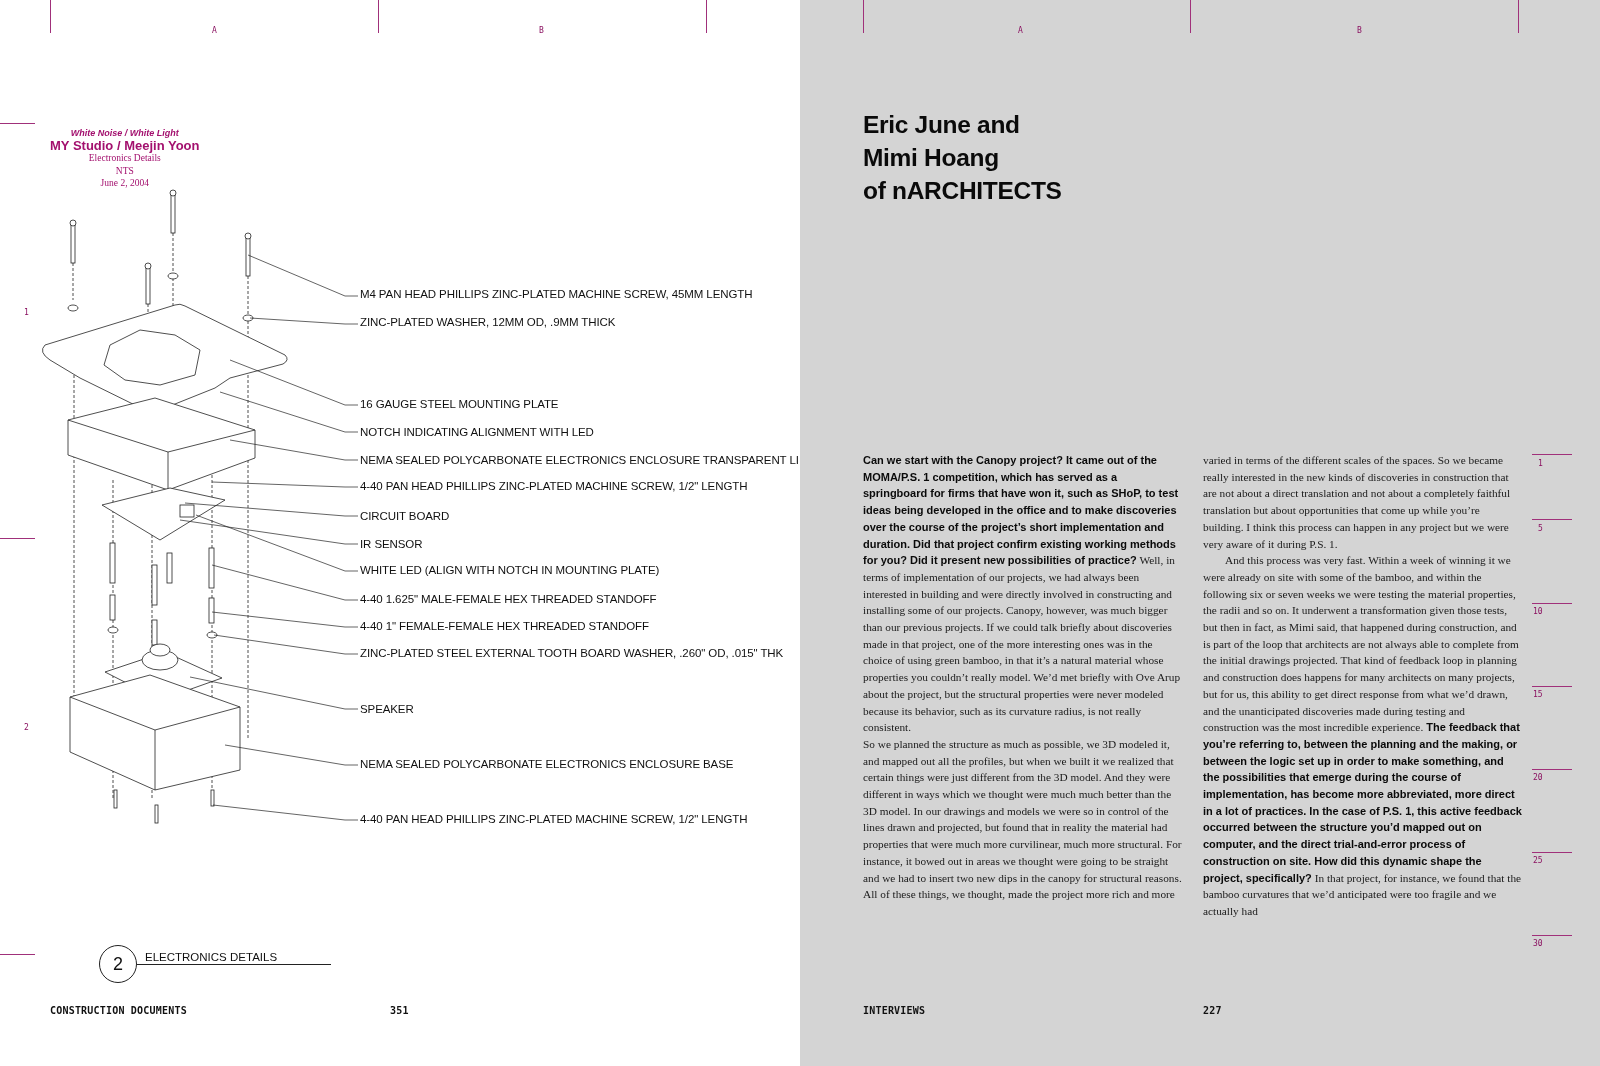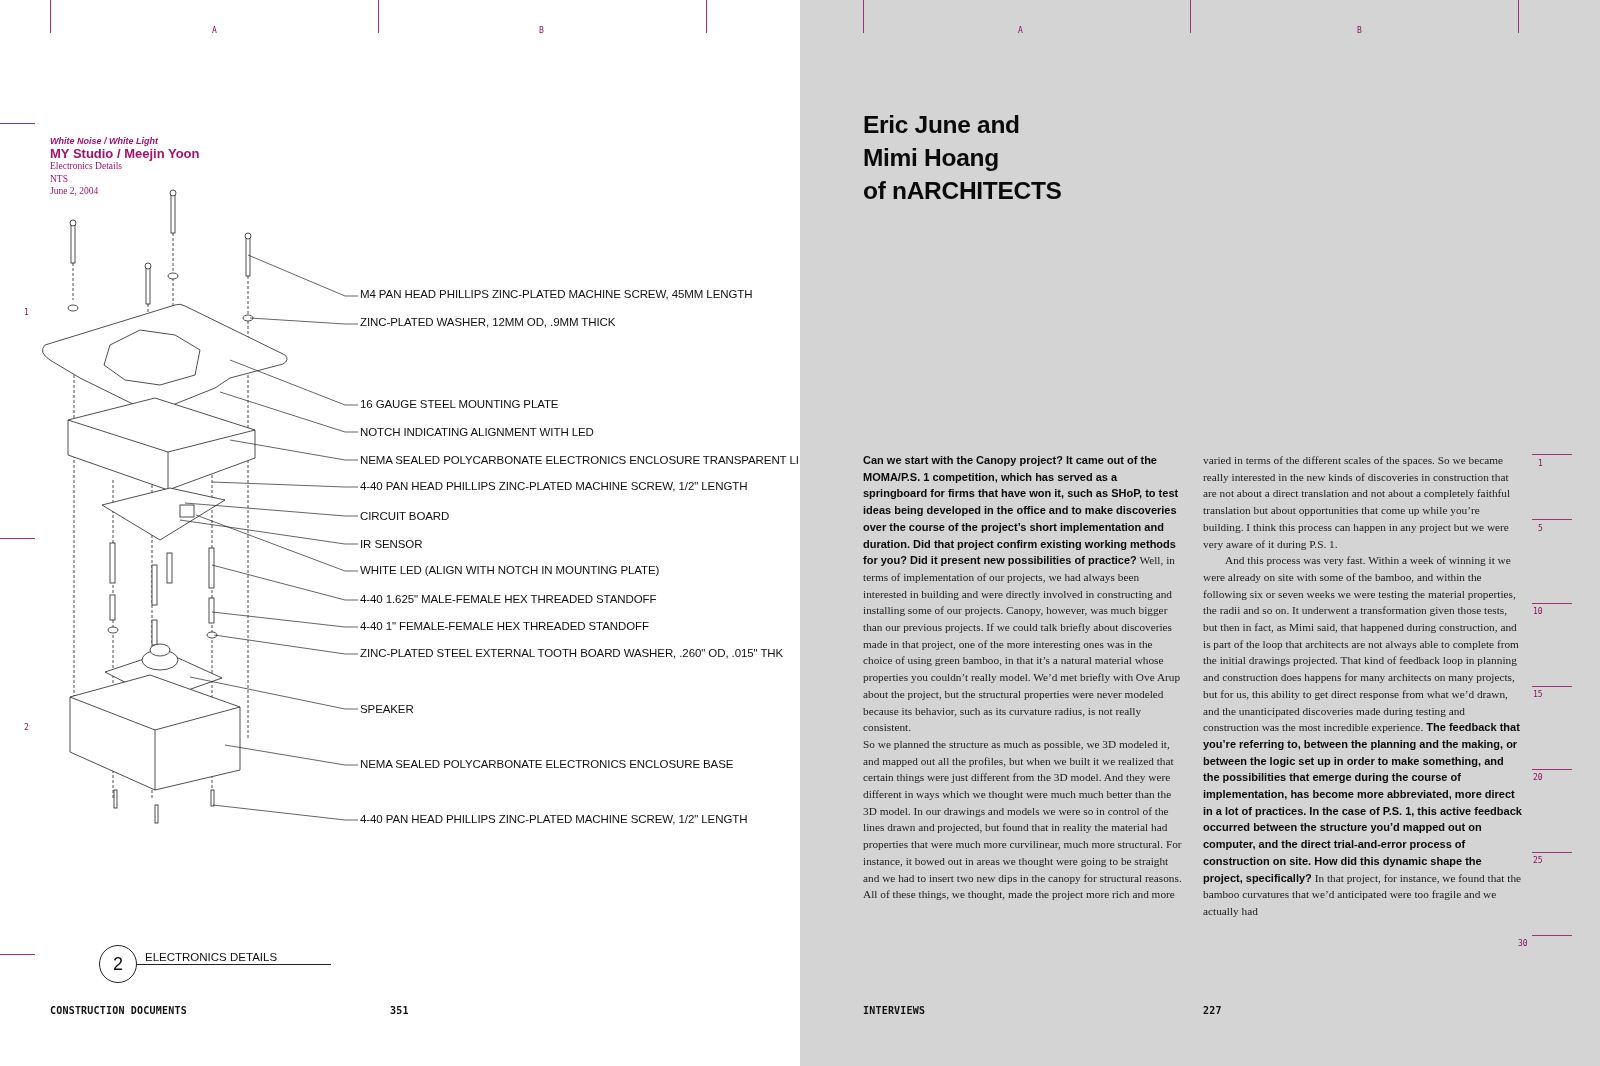--- a/index.html
+++ b/index.html
@@ -8,21 +8,21 @@
 
     .page { position: absolute; top: 0; height: 1066px; }
     .page-left { left: 0; width: 800px; background: #ffffff; }
     .page-right { left: 800px; width: 800px; background: #d4d4d4; }
 
     .tick-v { position: absolute; top: 0; width: 1px; height: 33px; background: #a0307a; }
     .col-letter { position: absolute; top: 26px; font-family: "DejaVu Sans Mono", monospace; font-size: 8px; color: #8a1060; }
     .tick-h { position: absolute; height: 1px; background: #a0307a; }
     .row-num { position: absolute; font-family: "DejaVu Sans Mono", monospace; font-size: 8px; color: #8a1060; }
 
-    .title-block { position: absolute; left: 50px; top: 135px; line-height: 12.5px; }
+    .title-block { position: absolute; left: 50px; top: 127px; line-height: 12.5px; text-align: center; }
     .tb-line1 { font-family: "Liberation Sans", sans-serif; font-weight: bold; font-style: italic; font-size: 9px; color: #a3106e; }
     .tb-line2 { font-family: "Liberation Sans", sans-serif; font-weight: bold; font-size: 13px; color: #a3106e; }
     .tb-serif { font-family: "Liberation Serif", serif; font-size: 9.5px; color: #a3106e; }
 
     .drawing { position: absolute; left: 30px; top: 180px; width: 330px; height: 650px; }
     .callout { position: absolute; left: 360px; font-family: "Liberation Sans", sans-serif; font-size: 11.5px; color: #111; white-space: nowrap; letter-spacing: -0.1px; }
 
     .detail-tag { position: absolute; left: 99px; top: 945px; }
     .detail-circle { position: absolute; left: 0; top: 0; width: 38px; height: 38px; border: 1px solid #222; border-radius: 50%; text-align: center; line-height: 36px; font-size: 18px; color: #111; }
     .detail-title { position: absolute; left: 46px; top: 6px; font-size: 11.5px; color: #111; white-space: nowrap; }
@@ -188,21 +188,21 @@
   <span class="row-num" style="left:738px;top:524px">5</span>
   <div class="tick-h" style="left:732px;top:603px;width:40px"></div>
   <span class="row-num" style="left:733px;top:607px">10</span>
   <div class="tick-h" style="left:732px;top:686px;width:40px"></div>
   <span class="row-num" style="left:733px;top:690px">15</span>
   <div class="tick-h" style="left:732px;top:769px;width:40px"></div>
   <span class="row-num" style="left:733px;top:773px">20</span>
   <div class="tick-h" style="left:732px;top:852px;width:40px"></div>
   <span class="row-num" style="left:733px;top:856px">25</span>
   <div class="tick-h" style="left:732px;top:935px;width:40px"></div>
-  <span class="row-num" style="left:718px;top:939px">30</span>
+  <span class="row-num" style="left:733px;top:939px">30</span>
 </div>
 
 <div class="headline">
   <div>Eric June and</div>
   <div>Mimi Hoang</div>
   <div>of nARCHITECTS</div>
 </div>
 
 <div class="column col1">
   <span class="p-block">

